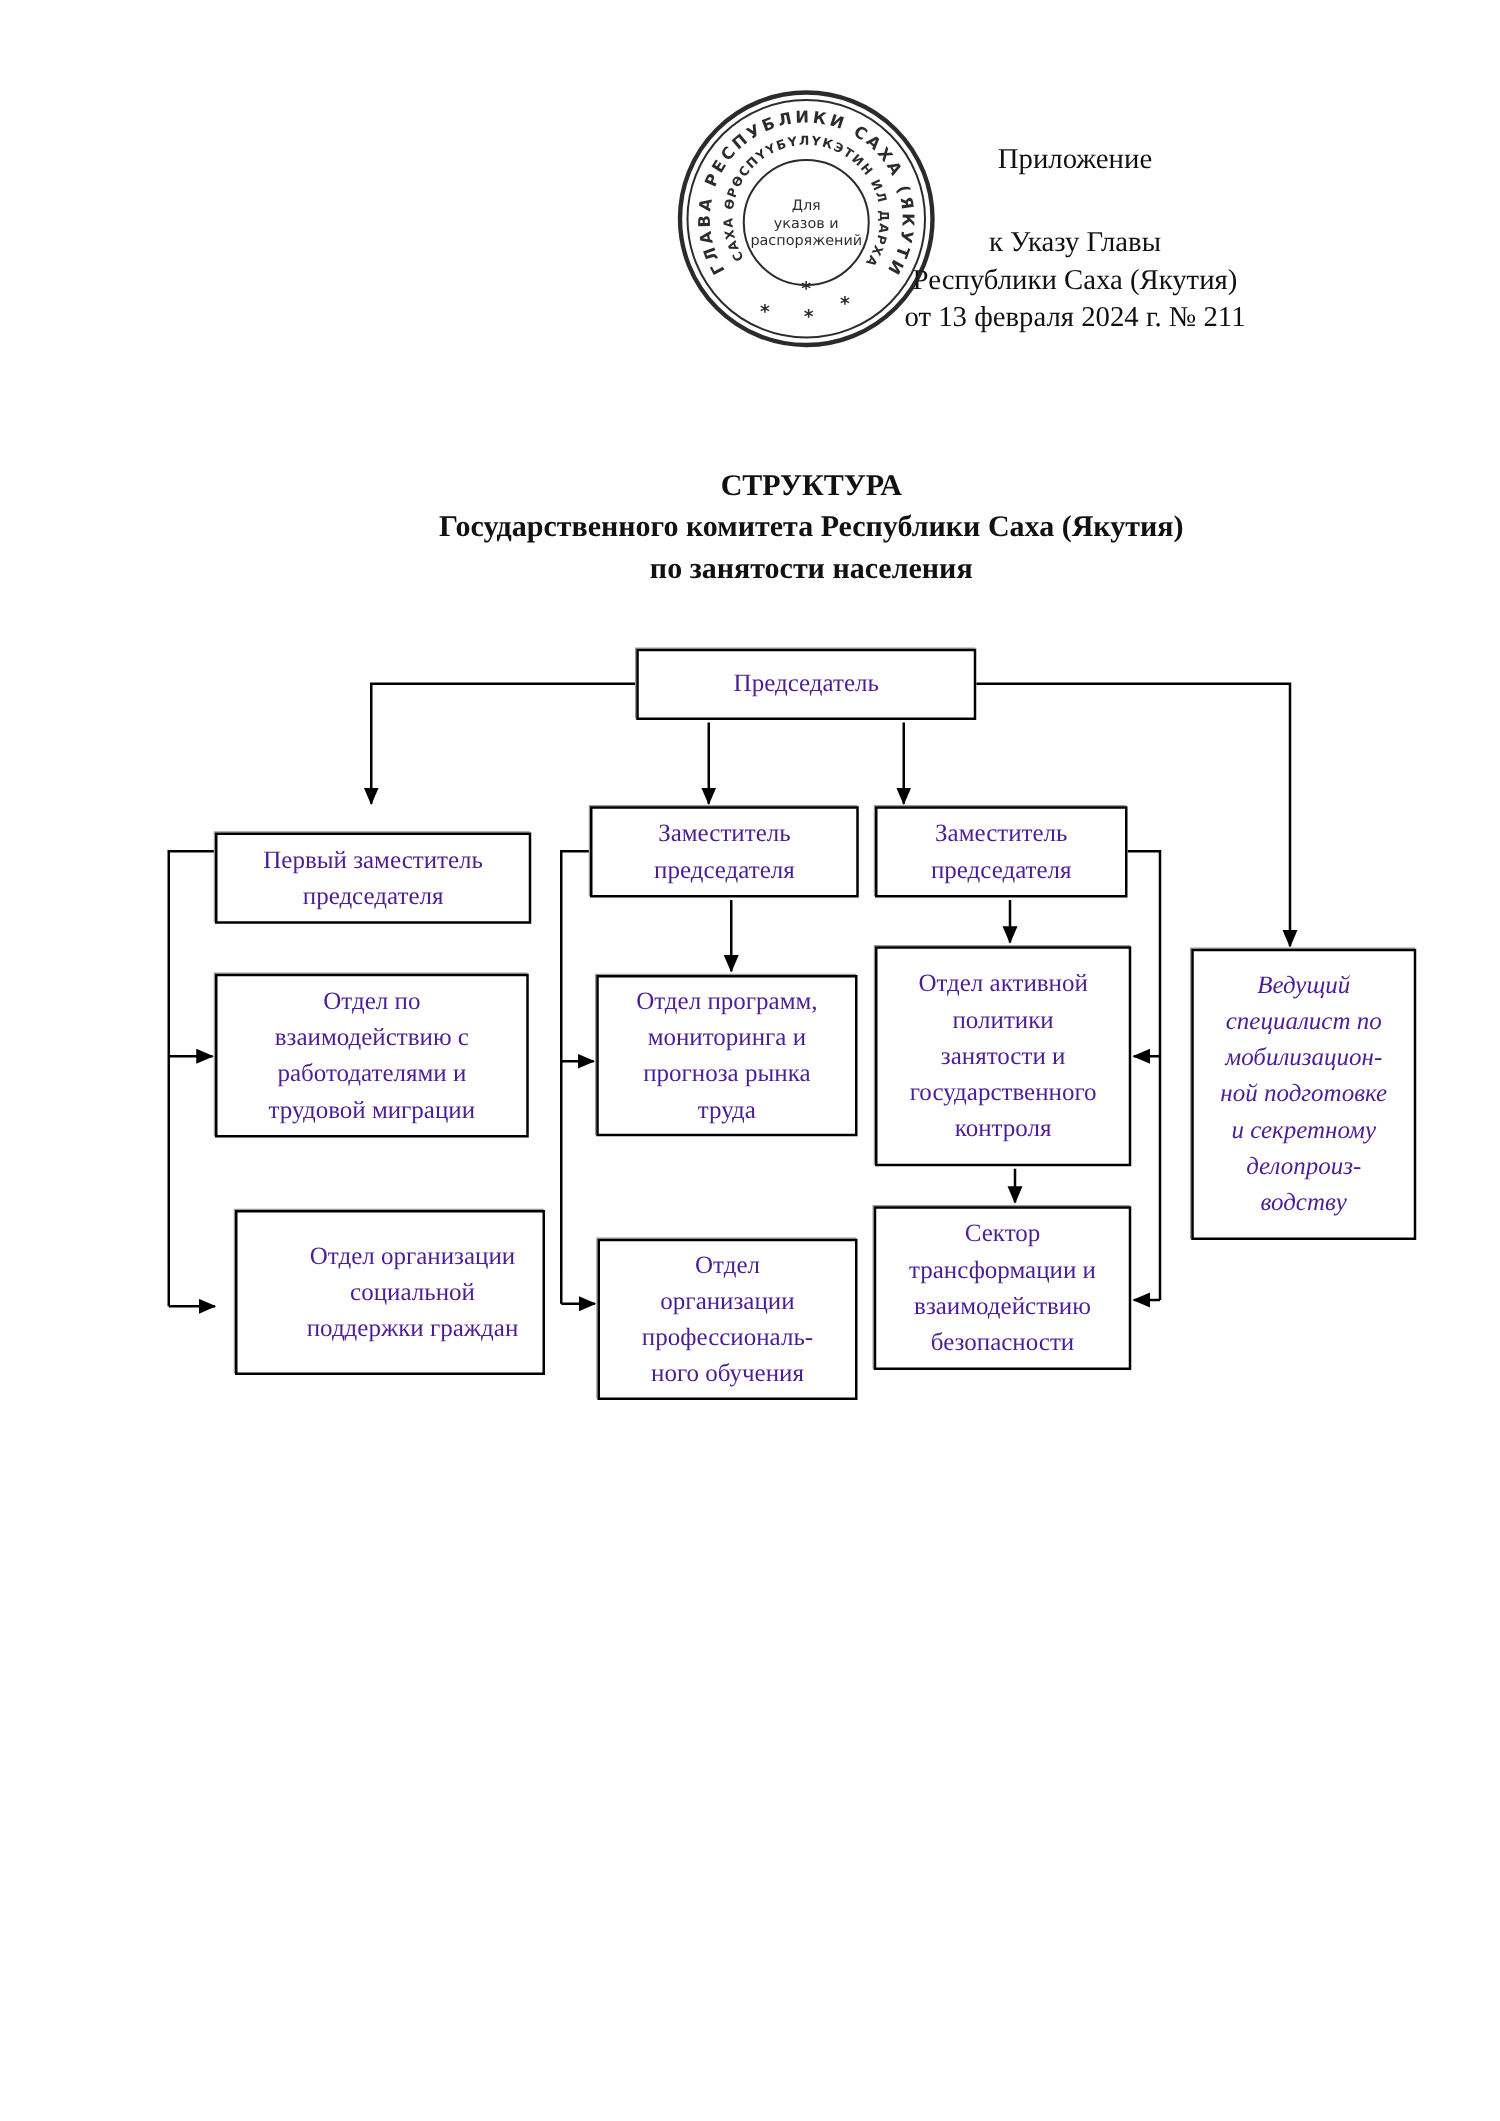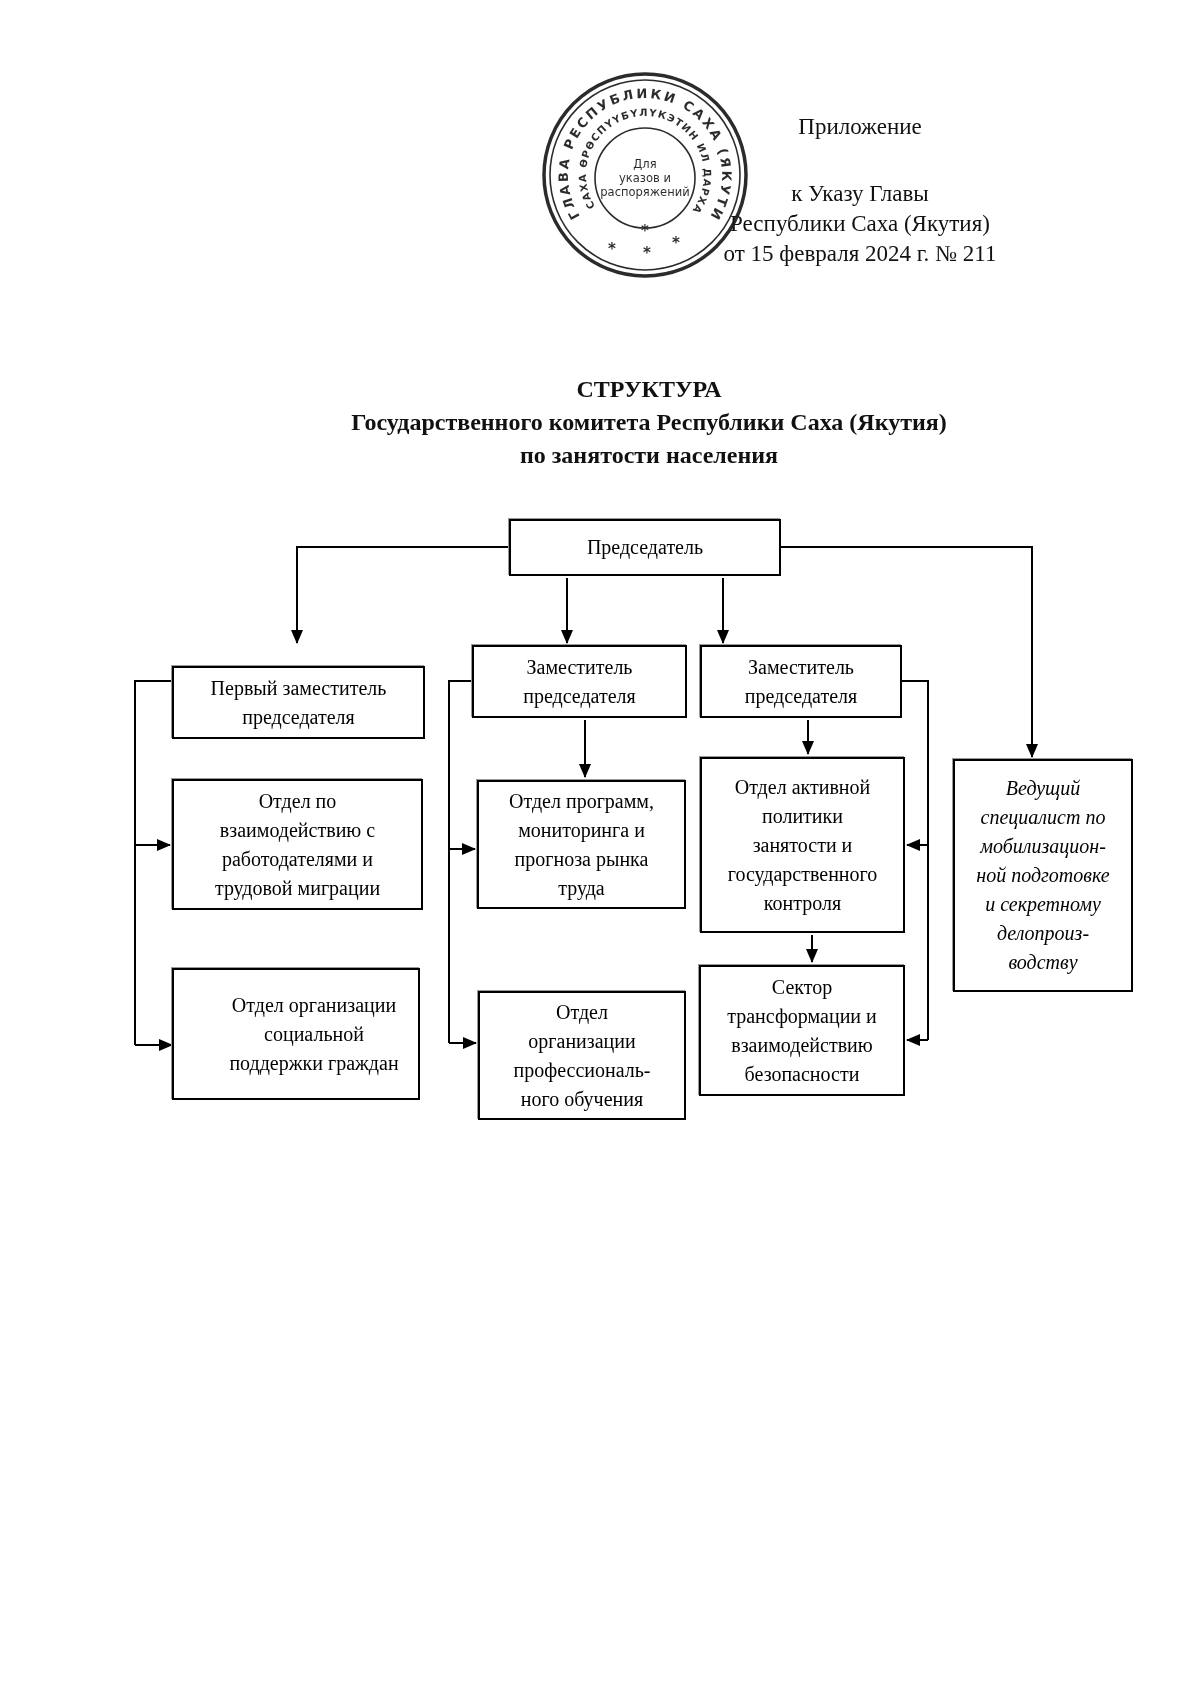--- a/index.html
+++ b/index.html
@@ -30,48 +30,48 @@
     text-align:center; font-weight:bold; font-size:24px; line-height:33px; color:#111;
   }
 
   
   .connectors { position:absolute; left:0; top:0; width:1200px; height:1697px; pointer-events:none; }
   .connectors .ln { stroke:#000; stroke-width:2; fill:none; }
 
   .node {
     position:absolute; box-sizing:border-box; border:2px solid #000; background:#fff;
     display:flex; align-items:center; justify-content:center; text-align:center;
-    white-space:pre-line; font-size:20px; line-height:29px; color:#000000;
+    white-space:pre-line; font-size:20px; line-height:29px; color:#4c1d95;
     box-shadow:-1px -1px 0 #9a9a9a;
   }
   #n-chairman      { left:509px; top:519px; width:272px; height:57px; }
   #n-first-deputy  { left:172px; top:666px; width:253px; height:73px; }
   #n-deputy2       { left:472px; top:645px; width:215px; height:73px; }
   #n-deputy3       { left:700px; top:645px; width:202px; height:73px; }
   #n-dept-employers{ left:172px; top:779px; width:251px; height:131px; }
   #n-dept-programs { left:477px; top:780px; width:209px; height:129px; }
   #n-dept-active   { left:700px; top:757px; width:205px; height:176px; }
   #n-lead-spec     { left:953px; top:759px; width:180px; height:233px;font-style:italic; }
-  #n-dept-social   { left:172px; top:968px; width:248px; height:132px;padding-left:36px; }
+  #n-dept-social   { left:188px; top:968px; width:248px; height:132px;padding-left:36px; }
   #n-dept-training { left:478px; top:964px; width:208px; height:129px;margin-top:27px; }
   #n-sector        { left:699px; top:965px; width:206px; height:131px; }
 
   
   .footnote-rule { position:absolute; left:494px; top:1325px; width:296px; height:3px; background:#000; }
 </style>
 </head>
 <body>
 
 <div class="page">
 
   <div class="appendix">
     <div>Приложение</div>
     <div class="gap">к Указу Главы</div>
     <div>Республики Саха (Якутия)</div>
-    <div>от 15 февраля 2024 г. № 211</div>
+    <div>от 13 февраля 2024 г. № 211</div>
   </div>
 
   <svg class="stamp" viewBox="0 0 214 214">
     <defs>
       <path id="ringA" d="M43.9,151.2 A77,77 0 1 1 170.1,151.2" fill="none"></path>
       <path id="ringB" d="M58.7,140.8 A59,59 0 1 1 155.3,140.8" fill="none"></path>
     </defs>
     <circle cx="107" cy="107" r="101" stroke-width="3.5"></circle>
     <circle cx="107" cy="107" r="95" stroke-width="1.6"></circle>
     <circle cx="107" cy="110" r="50" stroke-width="1.6"></circle>

